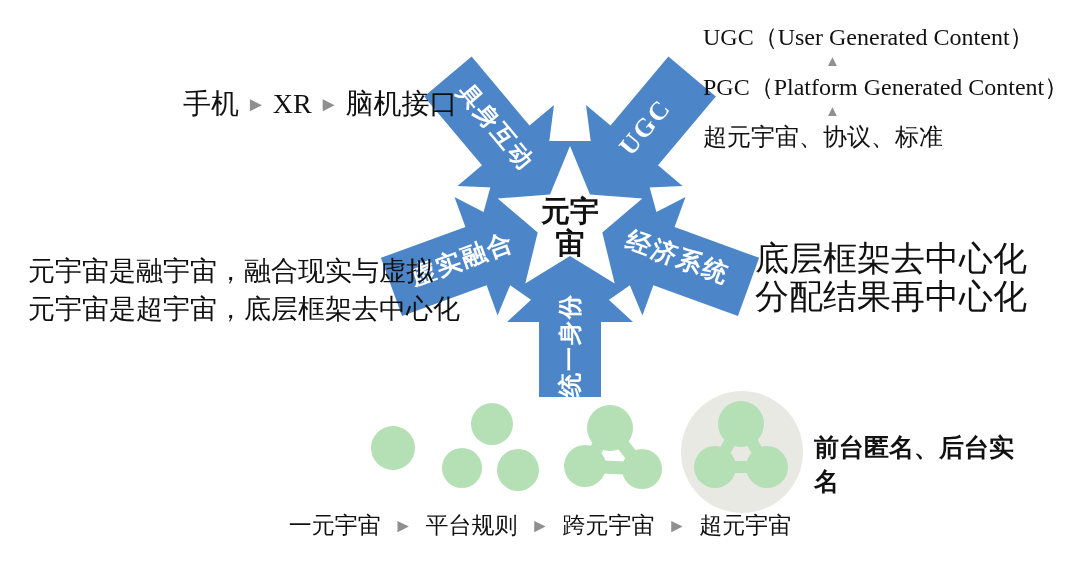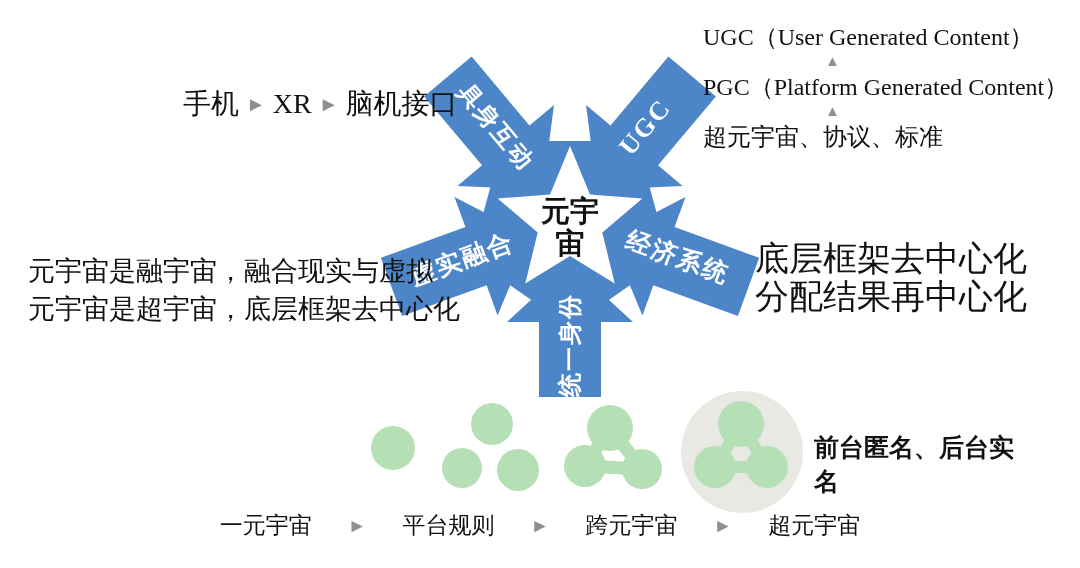--- a/index.html
+++ b/index.html
@@ -13,21 +13,21 @@
 
   
   .device-evo { left:183px; top:57px; font-size:28px; white-space:nowrap; display:flex; align-items:center;margin-top:28px; }
   .sep-right { color:#8f8f8f; font-size:20px; margin:0 7px; line-height:1; }
   .content-stack { left:703px; top:22px; }
   .content-line { font-size:24px; line-height:31px; white-space:nowrap; }
   .tri-row { height:19px; line-height:17px; margin-left:122px; color:#909090; font-size:15px; }
   .meta-nature { left:28px; top:236px; font-size:27px; line-height:38px; white-space:nowrap;margin-top:16px; }
   .economy { left:755px; top:240px; font-size:34px; line-height:38px; white-space:nowrap; }
   .identity-note { left:814px; top:431px; width:206px; font-size:25px; line-height:34px; word-break:break-all;font-weight:bold; }
-  .stages { left:50%; top:510px; transform:translateX(-50%); display:flex; align-items:center; font-size:23px; white-space:nowrap;gap:23px; }
+  .stages { left:50%; top:510px; transform:translateX(-50%); display:flex; align-items:center; font-size:23px; white-space:nowrap; }
   .stages .sep-right { margin:0 13px; font-size:19px; }
 
   
   .arrow-label { fill:#ffffff; font-family:"Liberation Serif","DejaVu Serif",serif;
                  font-weight:bold; letter-spacing:2px; }
   .star-label { fill:#111111; font-family:"Liberation Serif","DejaVu Serif",serif;
                 font-weight:bold; font-size:29px; }
 </style>
 </head>
 <body>

